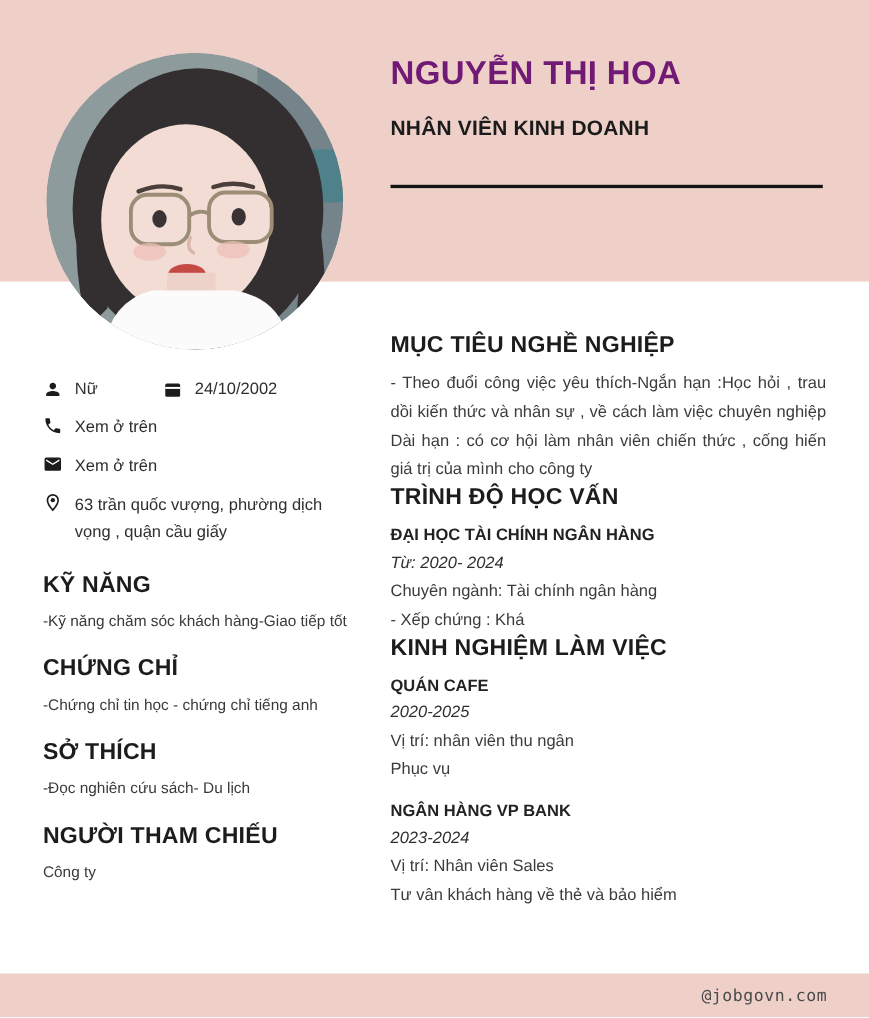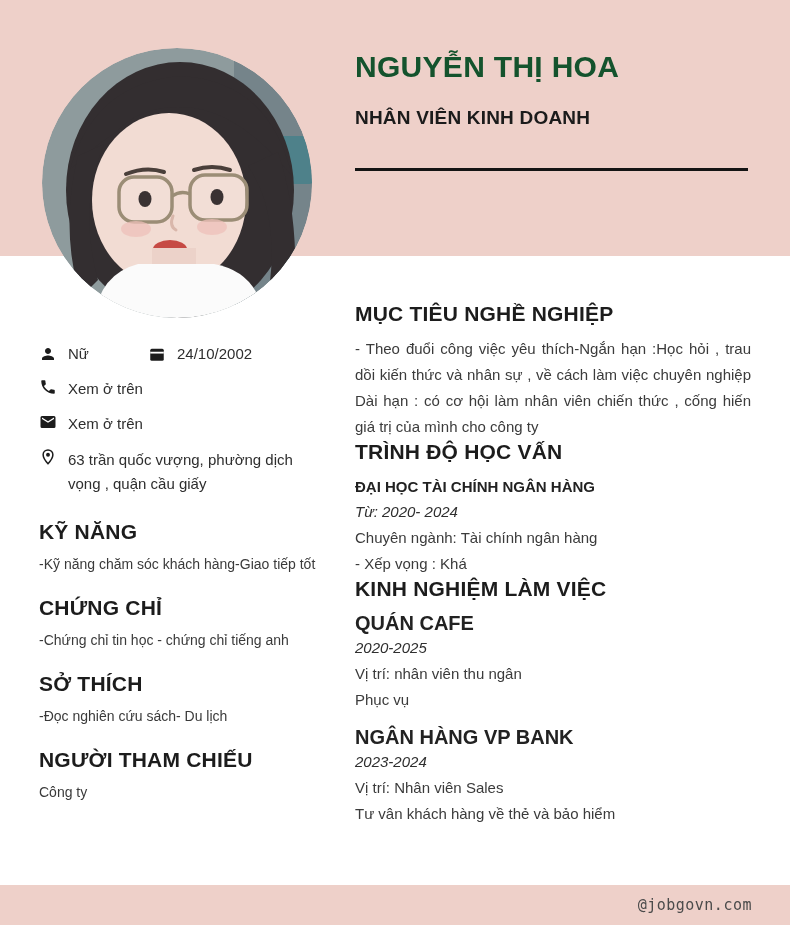--- a/index.html
+++ b/index.html
@@ -29,21 +29,21 @@
     position: absolute;
     left: 355px; top: 48px;
     width: 396px;
   }
   .candidate-name {
     margin: 0;
     font-size: 30px;
     line-height: 38px;
     font-weight: 700;
     letter-spacing: 0.3px;
-    color: #14532d;
+    color: #701a75;
   }
   .job-title {
     margin: 20px 0 0 0;
     font-size: 19px;
     line-height: 24px;
     font-weight: 700;
     letter-spacing: 0.2px;
     color: #1b1b1b;
   }
   .header-divider {
@@ -127,21 +127,21 @@
     margin: 0;
     font-size: 15px;
     line-height: 26px;
     color: #3b3b3b;
   }
   .exp-heading { margin-top: 14px; }
   .job-block { margin-top: 11px; }
   .job-block.second { margin-top: 13px; }
   .company-name {
     margin: 0;
-    font-size: 20px;
+    font-size: 15px;
     line-height: 23px;
     font-weight: 700;
     color: #222222;
   }
   
   .footer-band {
     position: absolute;
     left: 0; bottom: 0;
     width: 790px; height: 40px;
     background: var(--header-pink, #eed0c9);
@@ -270,21 +270,21 @@
     <section class="section">
       <h3>MỤC TIÊU NGHỀ NGHIỆP</h3>
       <p class="objective-text">- Theo đuổi công việc yêu thích-Ngắn hạn :Học hỏi , trau dồi kiến thức và nhân sự , về cách làm việc chuyên nghiệp Dài hạn : có cơ hội làm nhân viên chiến thức , cống hiến giá trị của mình cho công ty</p>
     </section>
 
     <section class="section">
       <h3 class="edu-heading">TRÌNH ĐỘ HỌC VẤN</h3>
       <p class="sub-head">ĐẠI HỌC TÀI CHÍNH NGÂN HÀNG</p>
       <p class="italic-line">Từ: 2020- 2024</p>
       <p class="plain-line">Chuyên ngành: Tài chính ngân hàng</p>
-      <p class="plain-line">- Xếp vọng : Khá</p>
+      <p class="plain-line">- Xếp chứng : Khá</p>
     </section>
 
     <section class="section">
       <h3 class="exp-heading">KINH NGHIỆM LÀM VIỆC</h3>
 
       <div class="job-block">
         <p class="company-name">QUÁN CAFE</p>
         <p class="italic-line">2020-2025</p>
         <p class="plain-line">Vị trí: nhân viên thu ngân</p>
         <p class="plain-line">Phục vụ</p>

